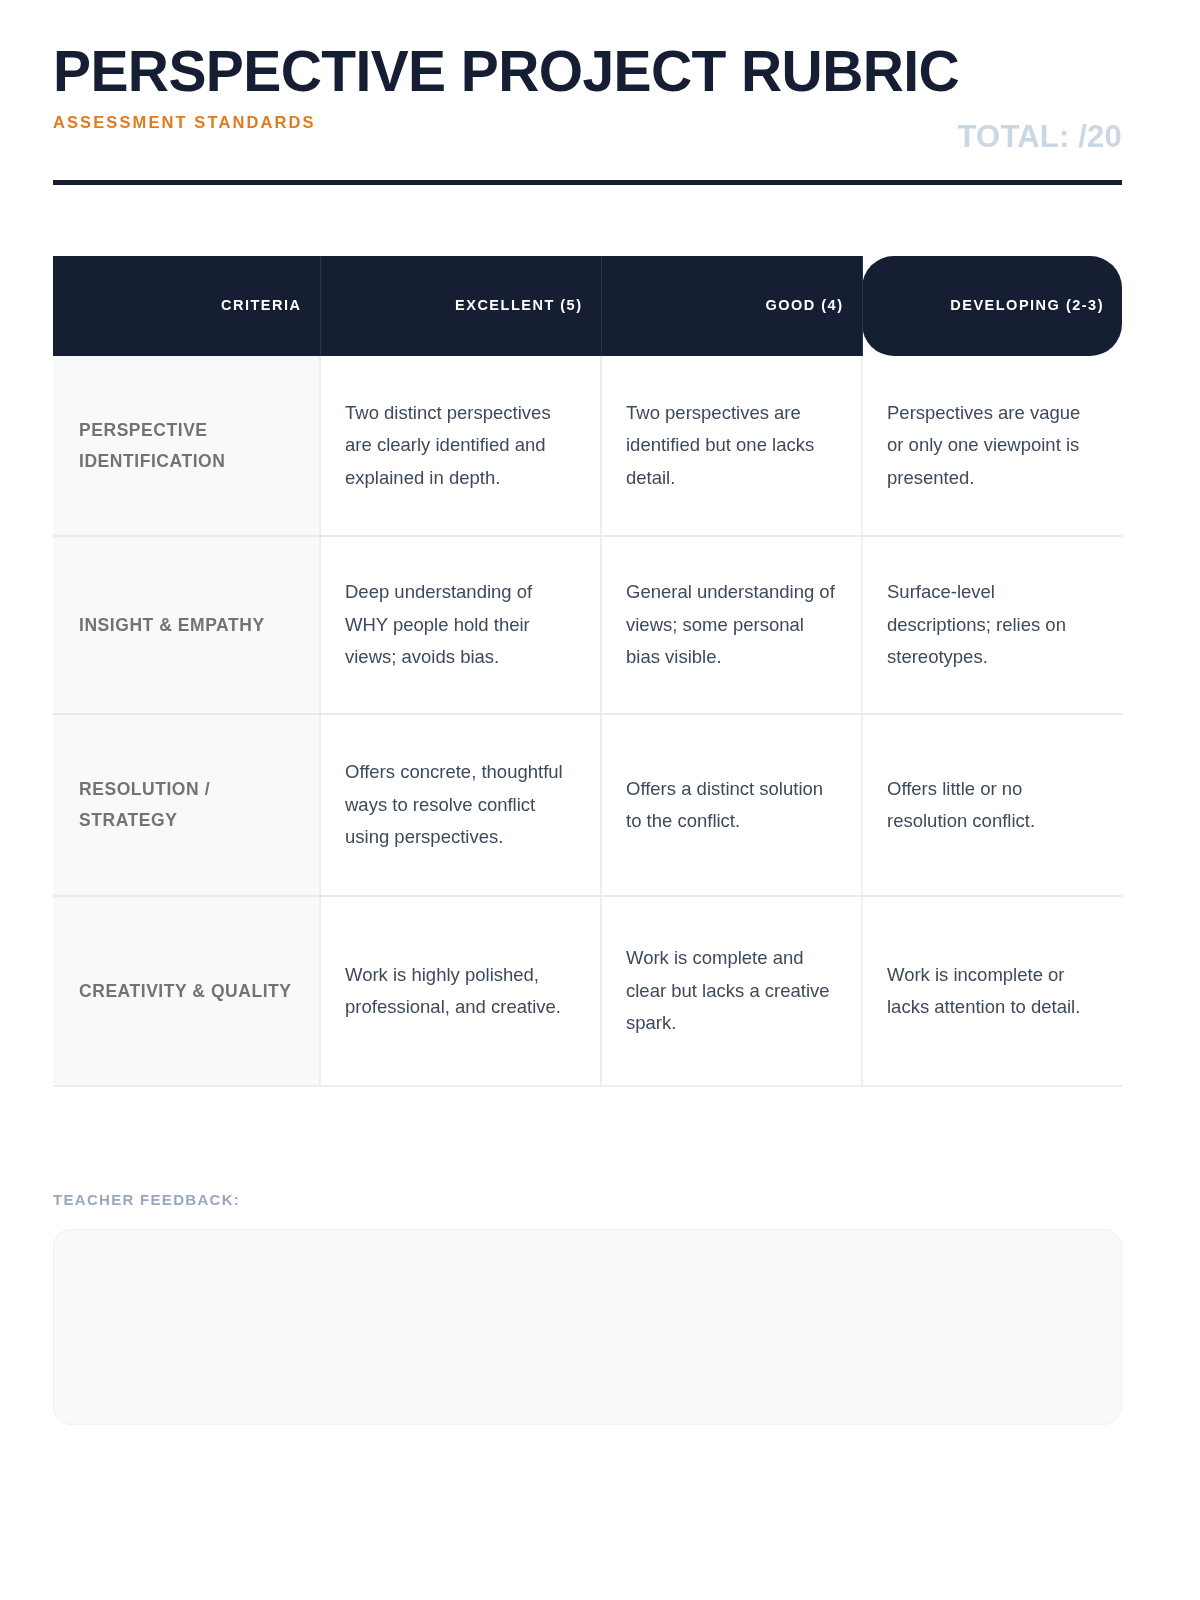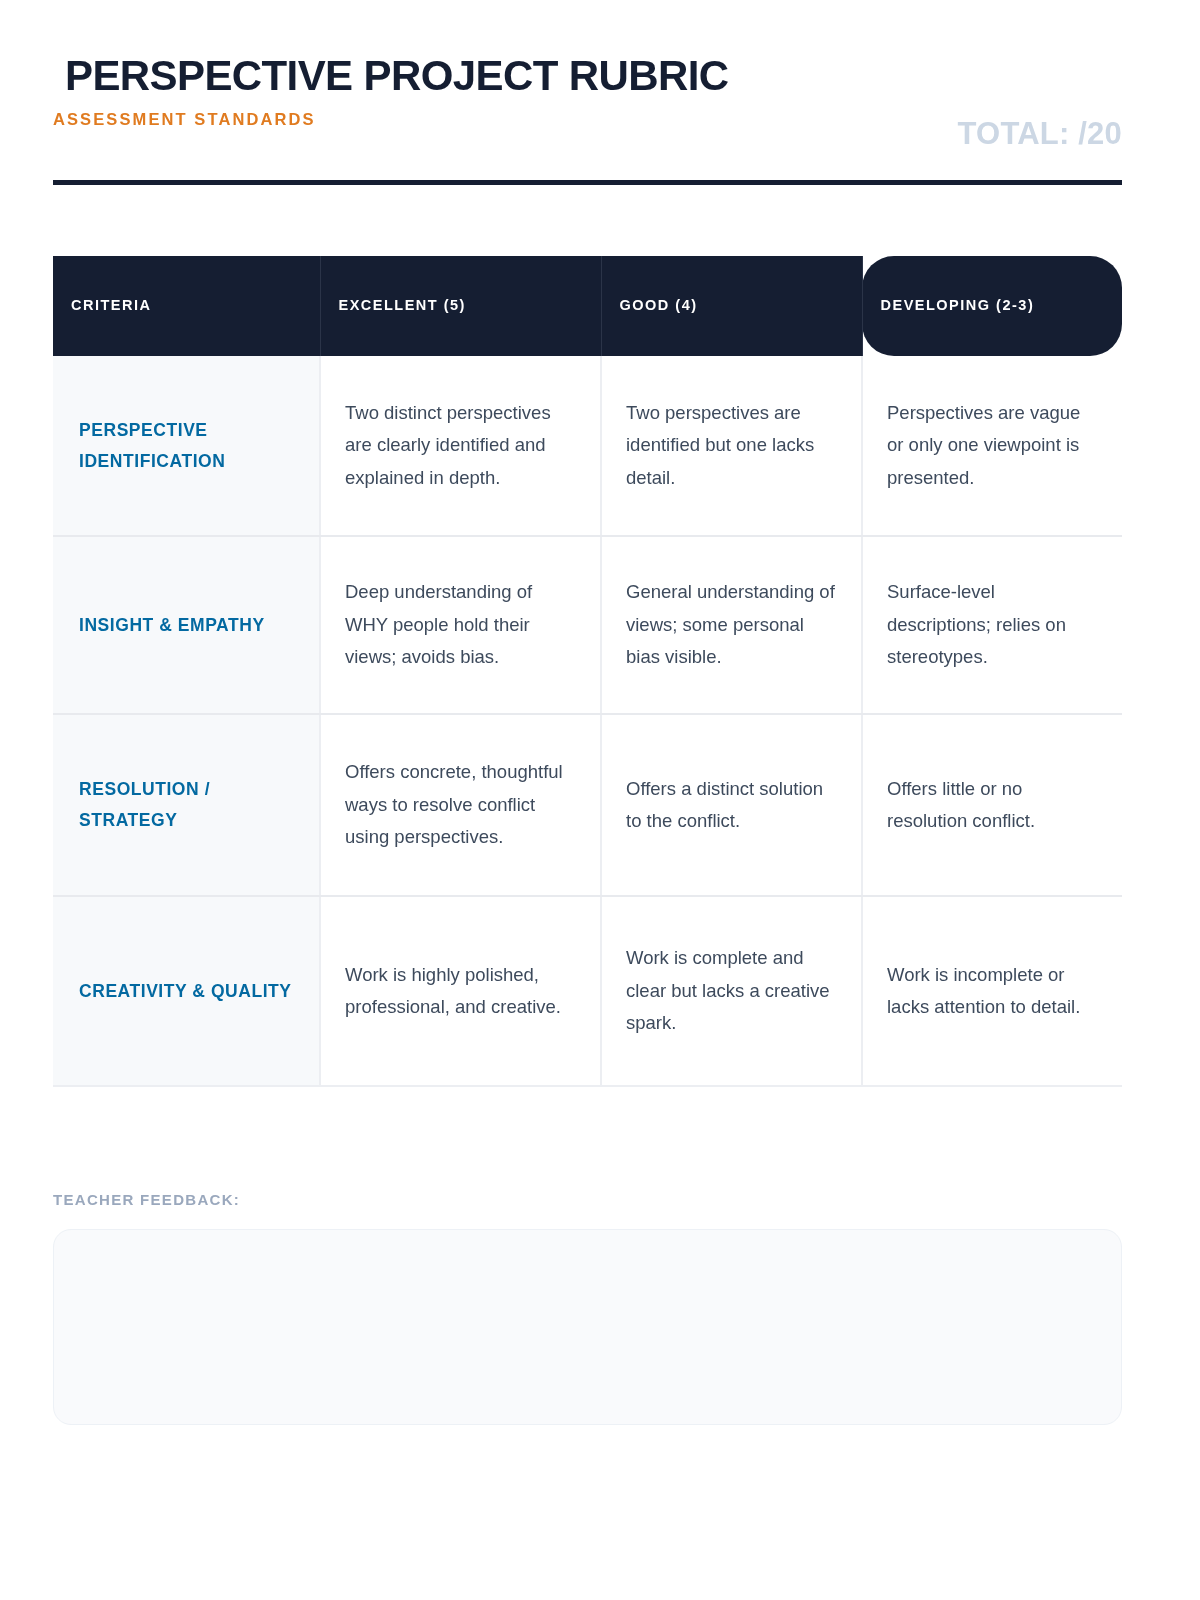--- a/index.html
+++ b/index.html
@@ -33,26 +33,26 @@
     top: 42px;
     width: 1069px;
   }
 
   .header-top {
     position: relative;
     display: block;
   }
 
   .doc-title {
-    font-size: 42px;
+    font-size: 57px;
     font-weight: 700;
     letter-spacing: -0.6px;
     color: #151e32;
     line-height: 1.05;
-    margin: 12px;
+    margin: 0;
     text-transform: uppercase;
     white-space: nowrap;
   }
 
   .subtitle-row {
     position: relative;
     margin-top: 11px;
     height: 36px;
   }
 
@@ -104,21 +104,21 @@
   .rubric-table col.c-good      { width: 261px; }
   .rubric-table col.c-developing{ width: 260px; }
 
   .rubric-table thead th {
     background: #151e32;
     color: #ffffff;
     font-size: 14.5px;
     font-weight: 700;
     letter-spacing: 1.5px;
     text-transform: uppercase;
-    text-align: left;
+    text-align: right;
     vertical-align: middle;
     height: 100px;
     padding: 10px 18px;
     border-right: 1px solid #2b3448;
     line-height: 1.35;
   }
   .rubric-table thead th:last-child { border-right: none; border-radius: 32px; }
 
   .rubric-table tbody td {
     border-bottom: 2px solid #e8eaee;
@@ -128,21 +128,21 @@
     padding: 22px 24px;
     font-size: 18.5px;
     line-height: 1.75;
     color: #3d4a5c;
   }
   .rubric-table tbody td:last-child { border-right: none; }
   .rubric-table tbody tr:last-child td { border-bottom: 2px solid #eceef2; }
 
   .rubric-table tbody td.criteria-cell {
     background: #f7f9fb;
-    color: #0369a1;
+    color: #737373;
     font-weight: 700;
     font-size: 17.5px;
     letter-spacing: 0.55px;
     text-transform: uppercase;
     line-height: 1.75;
     padding: 22px 26px;
   }
 
   .row-perspective-identification td { height: 180px; }
   .row-insight-empathy td            { height: 178px; }

